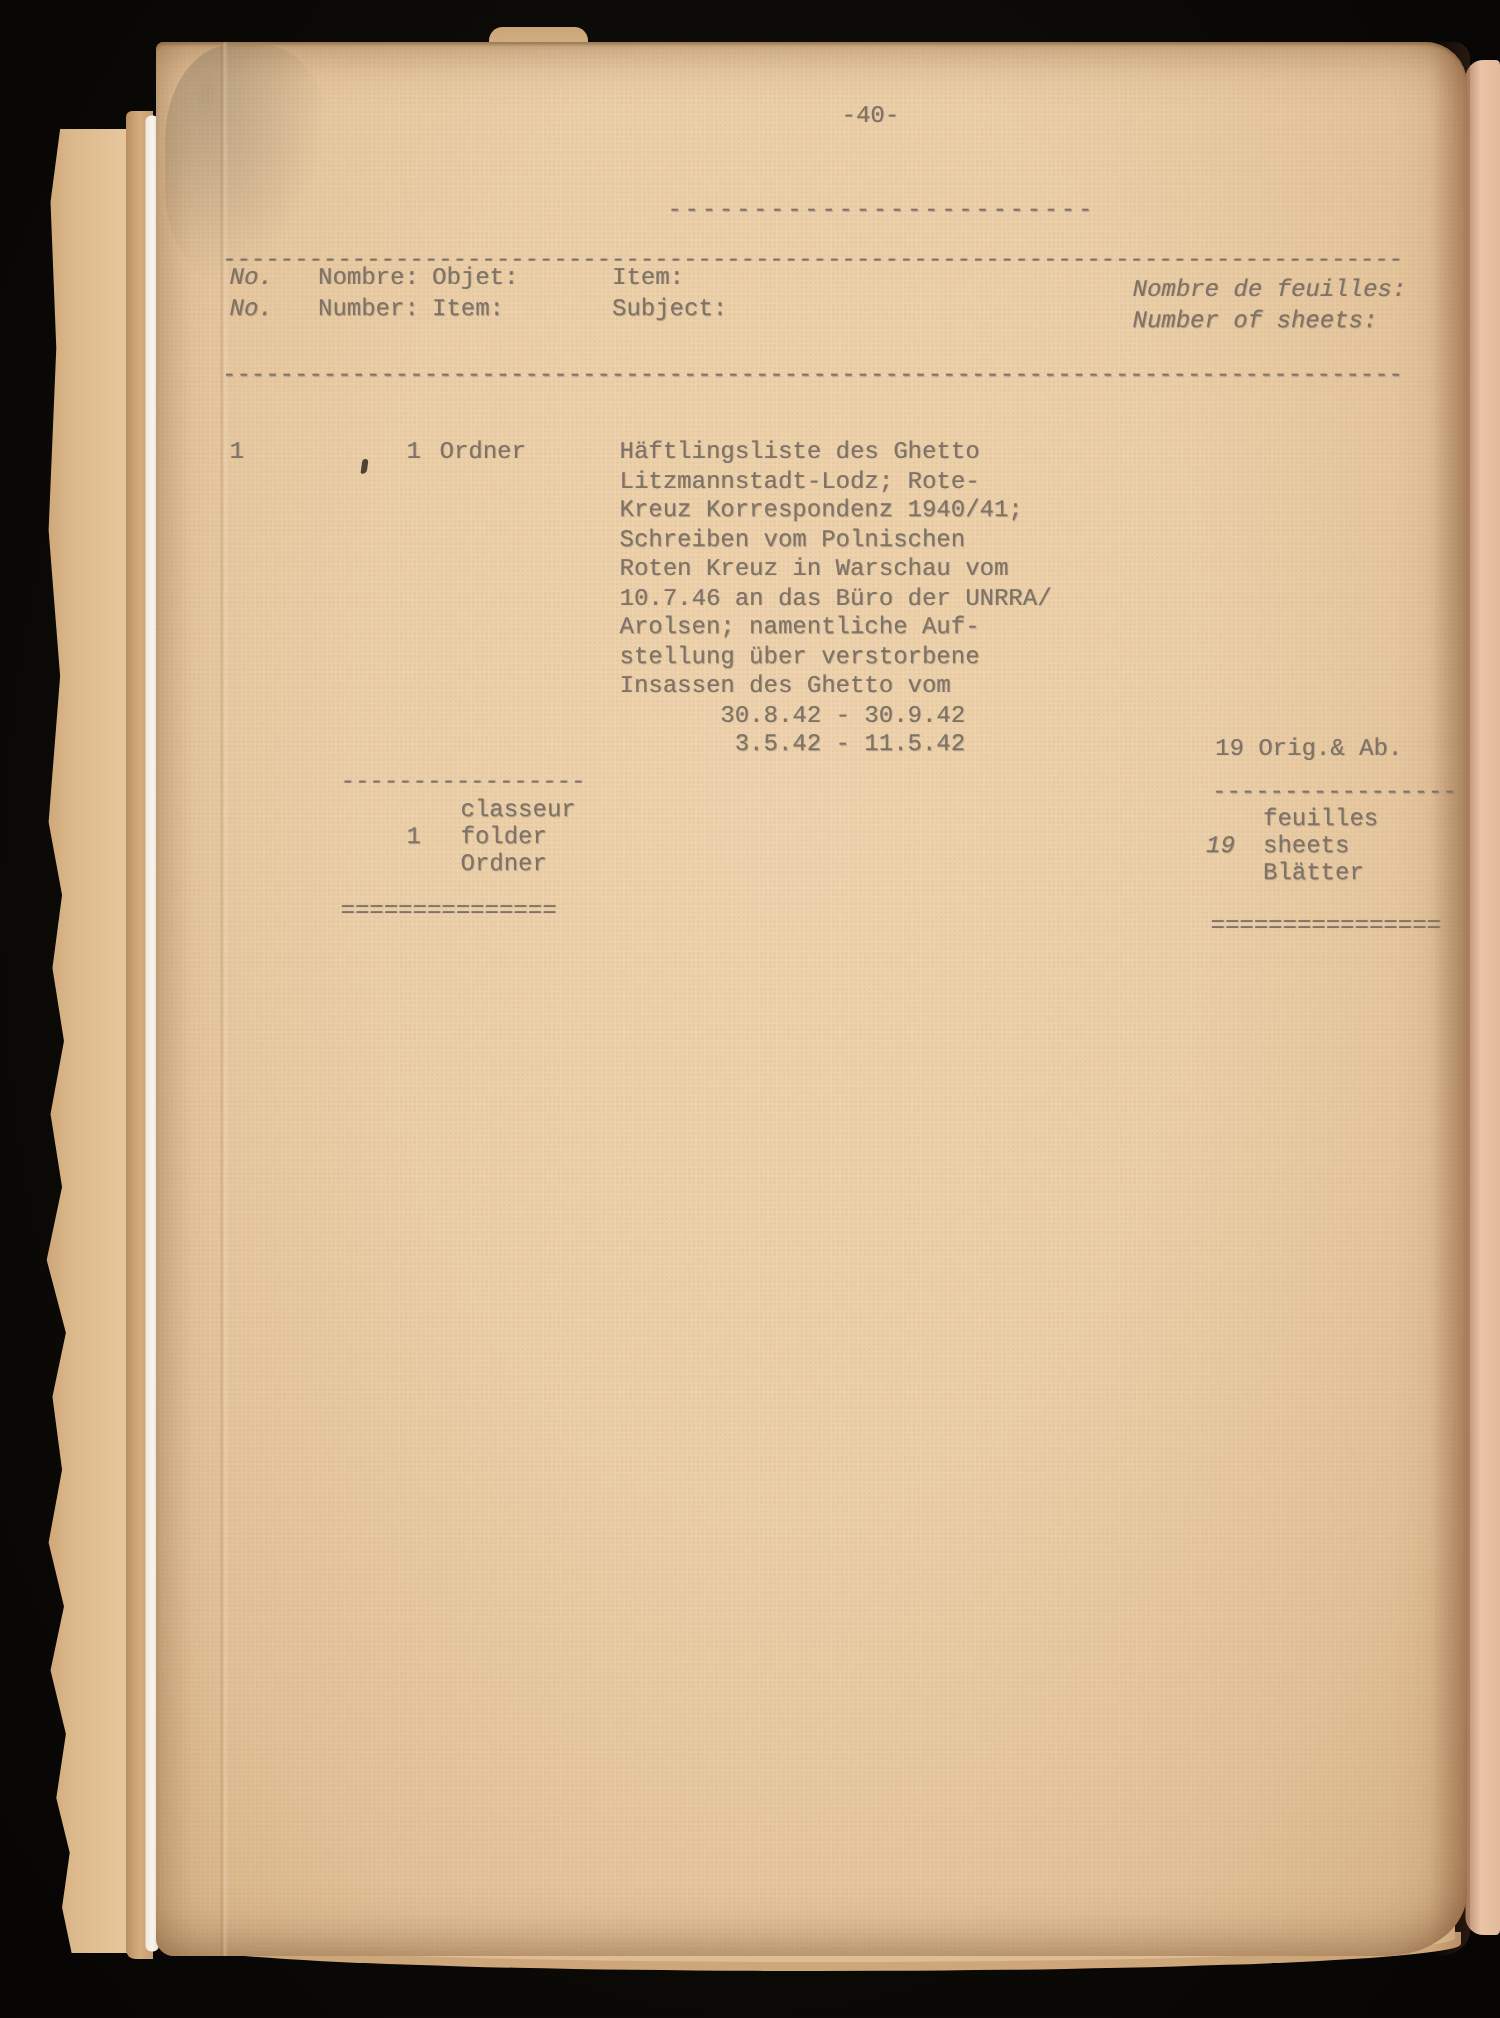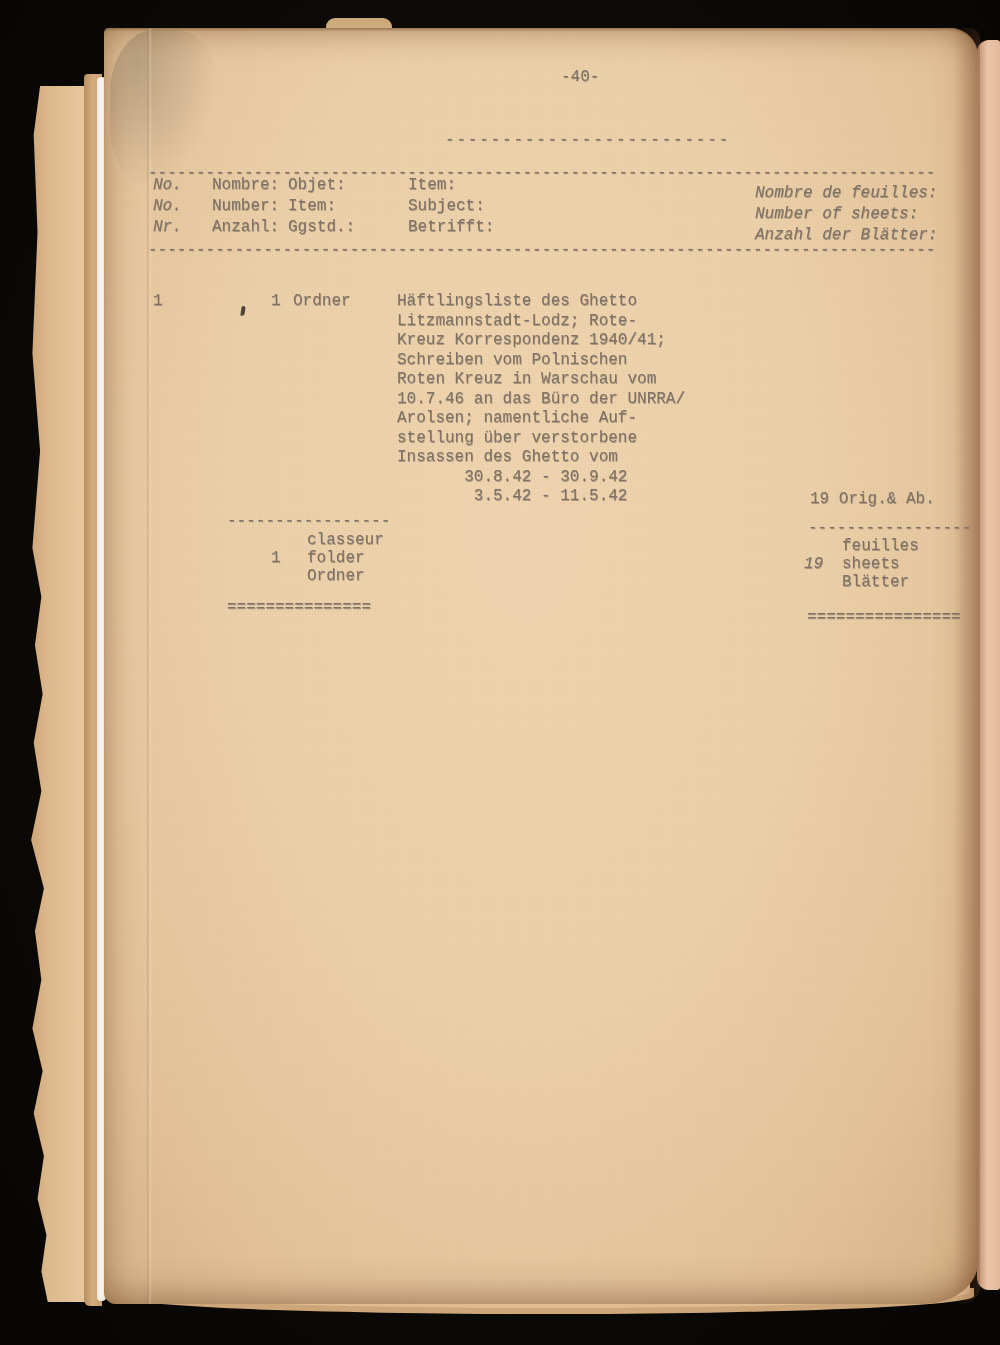--- a/index.html
+++ b/index.html
@@ -114,35 +114,28 @@
       <span class="tw cell cell-sujet">Item:</span>
       <span class="tw cell cell-feuilles">Nombre de feuilles:</span>
     </div>
     <div class="row" style="top:169px;">
       <span class="tw cell cell-no">No.</span>
       <span class="tw cell cell-nombre">Number:</span>
       <span class="tw cell cell-objet">Item:</span>
       <span class="tw cell cell-sujet">Subject:</span>
       <span class="tw cell cell-feuilles">Number of sheets:</span>
     </div>
-    <div class="row" style="top:190px;">
-      <span class="tw cell cell-no">Nr.</span>
-      <span class="tw cell cell-nombre">Anzahl:</span>
-      <span class="tw cell cell-objet">Ggstd.:</span>
-      <span class="tw cell cell-sujet">Betrifft:</span>
-      <span class="tw cell cell-feuilles">Anzahl der Blätter:</span>
-    </div>
 
     <div class="tw" style="left:44px; top:213px;">----------------------------------------------------------------------------------</div>
 
     <div class="tw" style="left:49px;  top:264px;">1</div>
     <div class="stray-mark"></div>
     <div class="tw" style="left:167px; top:264px;">1</div>
     <div class="tw" style="left:189px; top:264px;">Ordner</div>
-    <div class="tw" style="left:293px; top:264px;">Häftlingsliste des Ghetto
+    <div class="tw" style="left:309px; top:264px;">Häftlingsliste des Ghetto
 Litzmannstadt-Lodz; Rote-
 Kreuz Korrespondenz 1940/41;
 Schreiben vom Polnischen
 Roten Kreuz in Warschau vom
 10.7.46 an das Büro der UNRRA/
 Arolsen; namentliche Auf-
 stellung über verstorbene
 Insassen des Ghetto vom
        30.8.42 - 30.9.42
         3.5.42 - 11.5.42</div>

